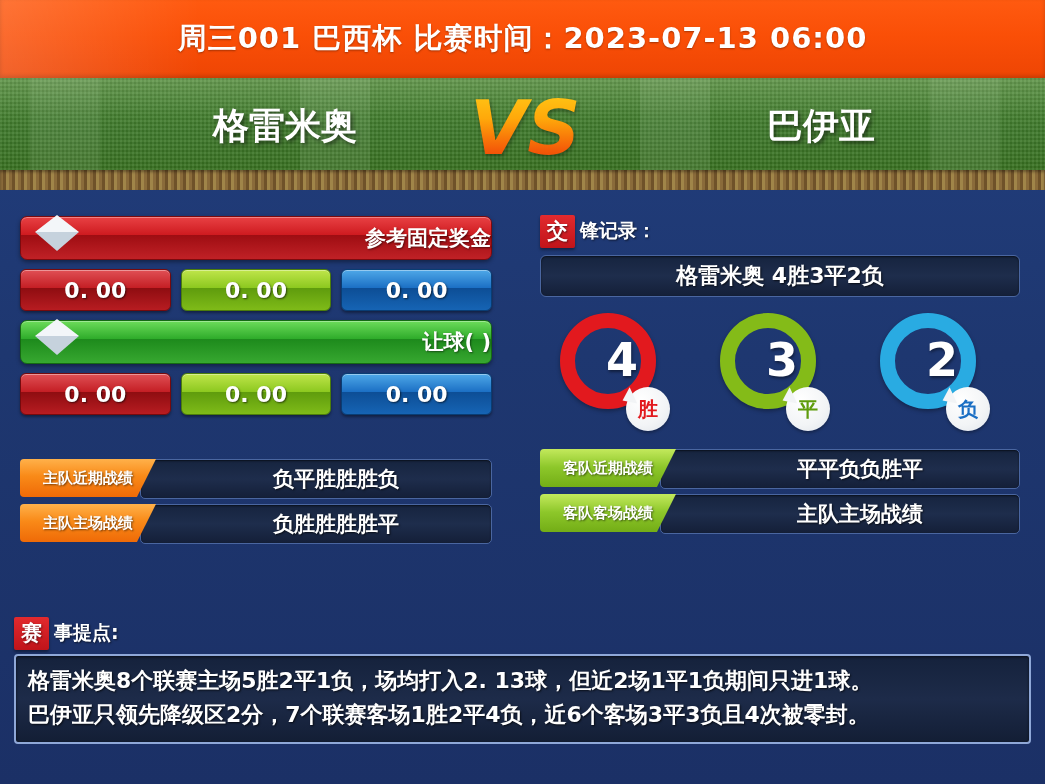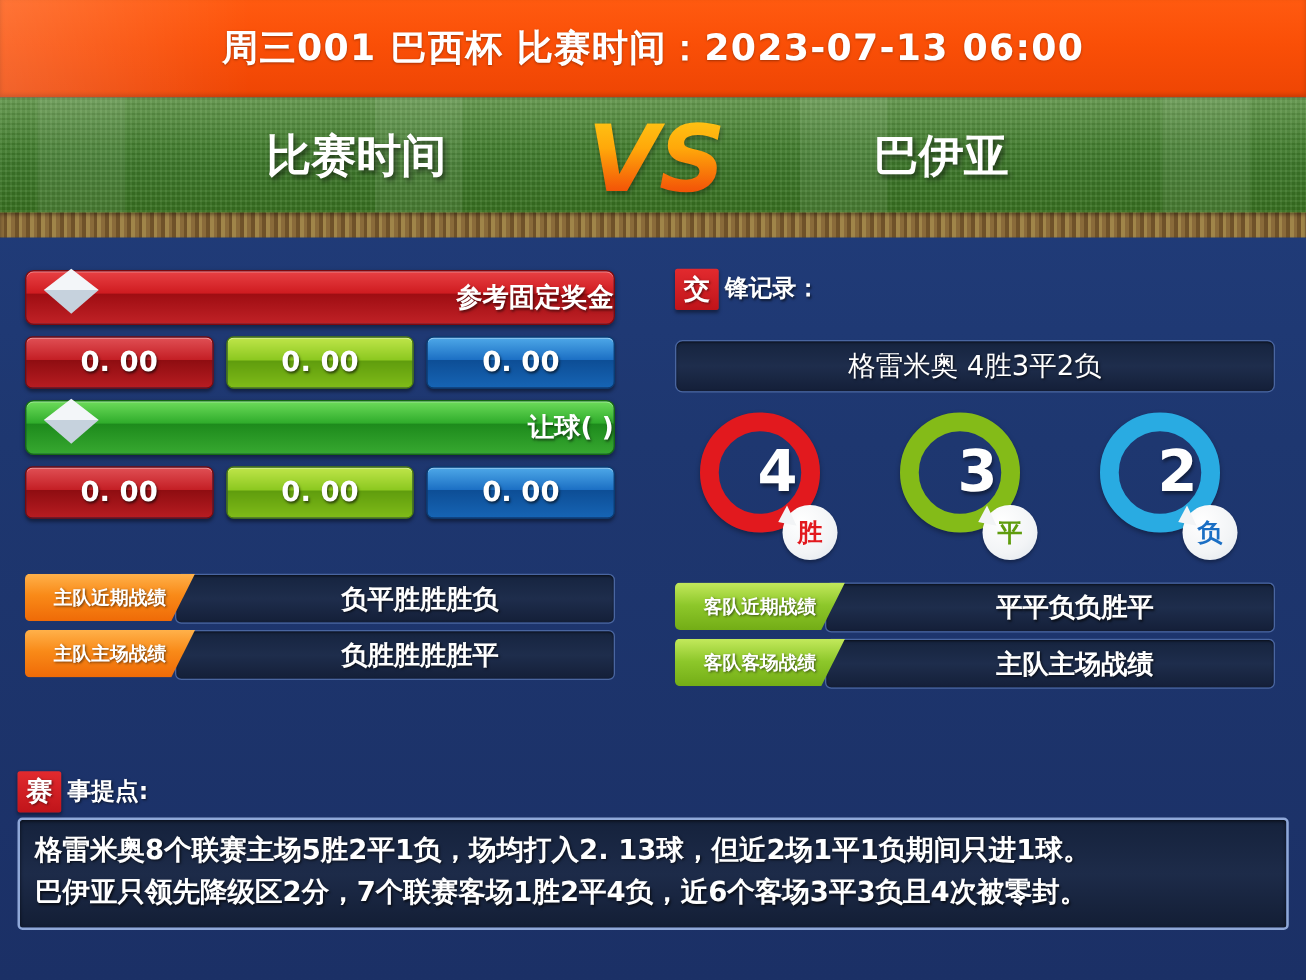--- a/index.html
+++ b/index.html
@@ -52,21 +52,21 @@
     background:
       repeating-linear-gradient(90deg,#8a6b3a 0px,#8a6b3a 3px,#6f5229 3px,#6f5229 6px,#a08549 6px,#a08549 9px);
     box-shadow:inset 0 2px 3px rgba(0,0,0,.35);
   }
   .team{
     position:absolute;top:96px;height:60px;line-height:60px;
     color:#fff;font-size:36px;font-weight:bold;
     text-shadow:2px 2px 4px rgba(0,0,0,.55);
   }
   .team-home{left:140px;width:290px;text-align:center;}
-  .team-away{left:608px;width:290px;text-align:center;}
+  .team-away{left:676px;width:290px;text-align:center;}
   .vs-logo{
     position:absolute;left:470px;top:82px;width:110px;height:105px;
     font-size:74px;font-weight:bold;font-style:italic;line-height:92px;
     text-align:right;
     background:linear-gradient(180deg,#ffd31a 0%,#ffa80a 35%,#f45a08 65%,#e01f05 100%);
     -webkit-background-clip:text;background-clip:text;color:transparent;
     text-shadow:none;
     filter:drop-shadow(1px 2px 2px rgba(0,0,0,.35));
   }
 
@@ -155,26 +155,26 @@
     padding:2px 7px 3px 7px;border-radius:2px;
     text-shadow:1px 1px 2px rgba(0,0,0,.5);
     box-shadow:0 2px 3px rgba(0,0,0,.4);
   }
   .sec-head .rest{
     color:#fff;font-size:19px;font-weight:bold;margin-left:5px;
     text-shadow:1px 1px 2px rgba(0,0,0,.6);
   }
 
   .h2h-bar{
-    margin-top:26px;height:40px;border-radius:6px;
+    margin-top:9px;height:40px;border-radius:6px;
     background:linear-gradient(180deg,#16243f 0%,#1e2d4c 50%,#141f38 100%);
     border:1px solid #4a66a0;
     box-shadow:inset 0 1px 2px rgba(0,0,0,.6);
     display:flex;align-items:center;justify-content:center;
-    color:#fff;font-size:22px;font-weight:normal;
+    color:#fff;font-size:22px;font-weight:bold;
     text-shadow:1px 1px 2px rgba(0,0,0,.7);
   }
 
   .rings{display:flex;justify-content:space-around;margin-top:16px;height:130px;}
   .ring-wrap{position:relative;width:120px;height:120px;}
   .ring{
     position:absolute;left:0;top:0;width:96px;height:96px;
     border-radius:50%;border:15px solid #e2191e;
     box-sizing:border-box;
     box-shadow:0 2px 4px rgba(0,0,0,.35);
@@ -231,21 +231,21 @@
 
   <div class="pitch">
     <div class="sheen"></div>
     <div class="stripe" style="left:30px"></div>
     <div class="stripe" style="left:300px"></div>
     <div class="stripe" style="left:640px"></div>
     <div class="stripe" style="left:930px"></div>
   </div>
   <div class="soil"></div>
 
-  <div class="team team-home">比赛时间</div>
+  <div class="team team-home">格雷米奥</div>
   <div class="vs-logo">VS</div>
   <div class="team team-away">巴伊亚</div>
 
   <div class="body">
 
     <div class="col-left">
 
       <div class="banner banner-red">
         <div class="gem">
           <div class="top"></div>

